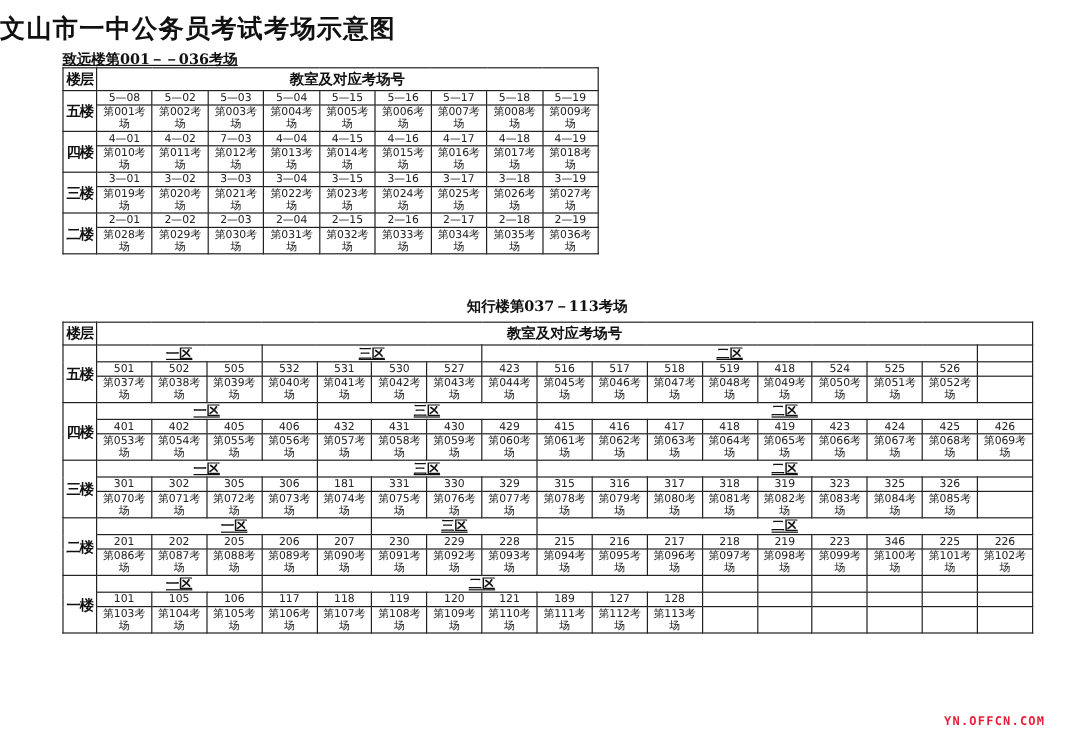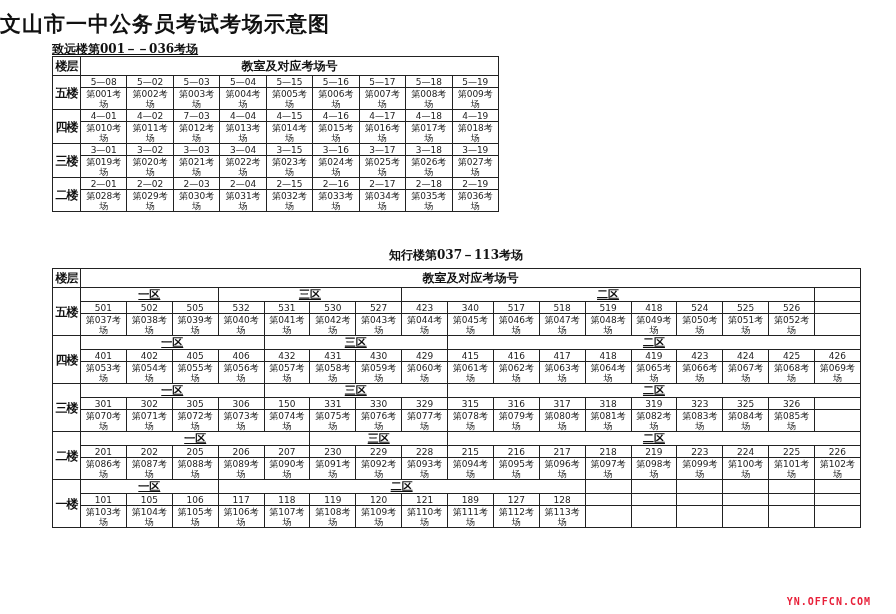--- a/index.html
+++ b/index.html
@@ -175,21 +175,21 @@
       </tr>
       <tr>
         <td class="room">501</td>
         <td class="room">502</td>
         <td class="room">505</td>
         <td class="room">532</td>
         <td class="room">531</td>
         <td class="room">530</td>
         <td class="room">527</td>
         <td class="room">423</td>
-        <td class="room">340</td>
+        <td class="room">516</td>
         <td class="room">517</td>
         <td class="room">518</td>
         <td class="room">519</td>
         <td class="room">418</td>
         <td class="room">524</td>
         <td class="room">525</td>
         <td class="room">526</td>
         <td class="room"></td>
       </tr>
       <tr>
@@ -259,21 +259,21 @@
         <td class="floor" rowspan="3">三楼</td>
         <td class="zone" colspan="4">一区</td>
         <td class="zone" colspan="4">三区</td>
         <td class="zone" colspan="9">二区</td>
       </tr>
       <tr>
         <td class="room">301</td>
         <td class="room">302</td>
         <td class="room">305</td>
         <td class="room">306</td>
-        <td class="room">150</td>
+        <td class="room">181</td>
         <td class="room">331</td>
         <td class="room">330</td>
         <td class="room">329</td>
         <td class="room">315</td>
         <td class="room">316</td>
         <td class="room">317</td>
         <td class="room">318</td>
         <td class="room">319</td>
         <td class="room">323</td>
         <td class="room">325</td>
@@ -313,21 +313,21 @@
         <td class="room">207</td>
         <td class="room">230</td>
         <td class="room">229</td>
         <td class="room">228</td>
         <td class="room">215</td>
         <td class="room">216</td>
         <td class="room">217</td>
         <td class="room">218</td>
         <td class="room">219</td>
         <td class="room">223</td>
-        <td class="room">224</td>
+        <td class="room">346</td>
         <td class="room">225</td>
         <td class="room">226</td>
       </tr>
       <tr>
         <td class="exam">第086考<br>场</td>
         <td class="exam">第087考<br>场</td>
         <td class="exam">第088考<br>场</td>
         <td class="exam">第089考<br>场</td>
         <td class="exam">第090考<br>场</td>
         <td class="exam">第091考<br>场</td>

